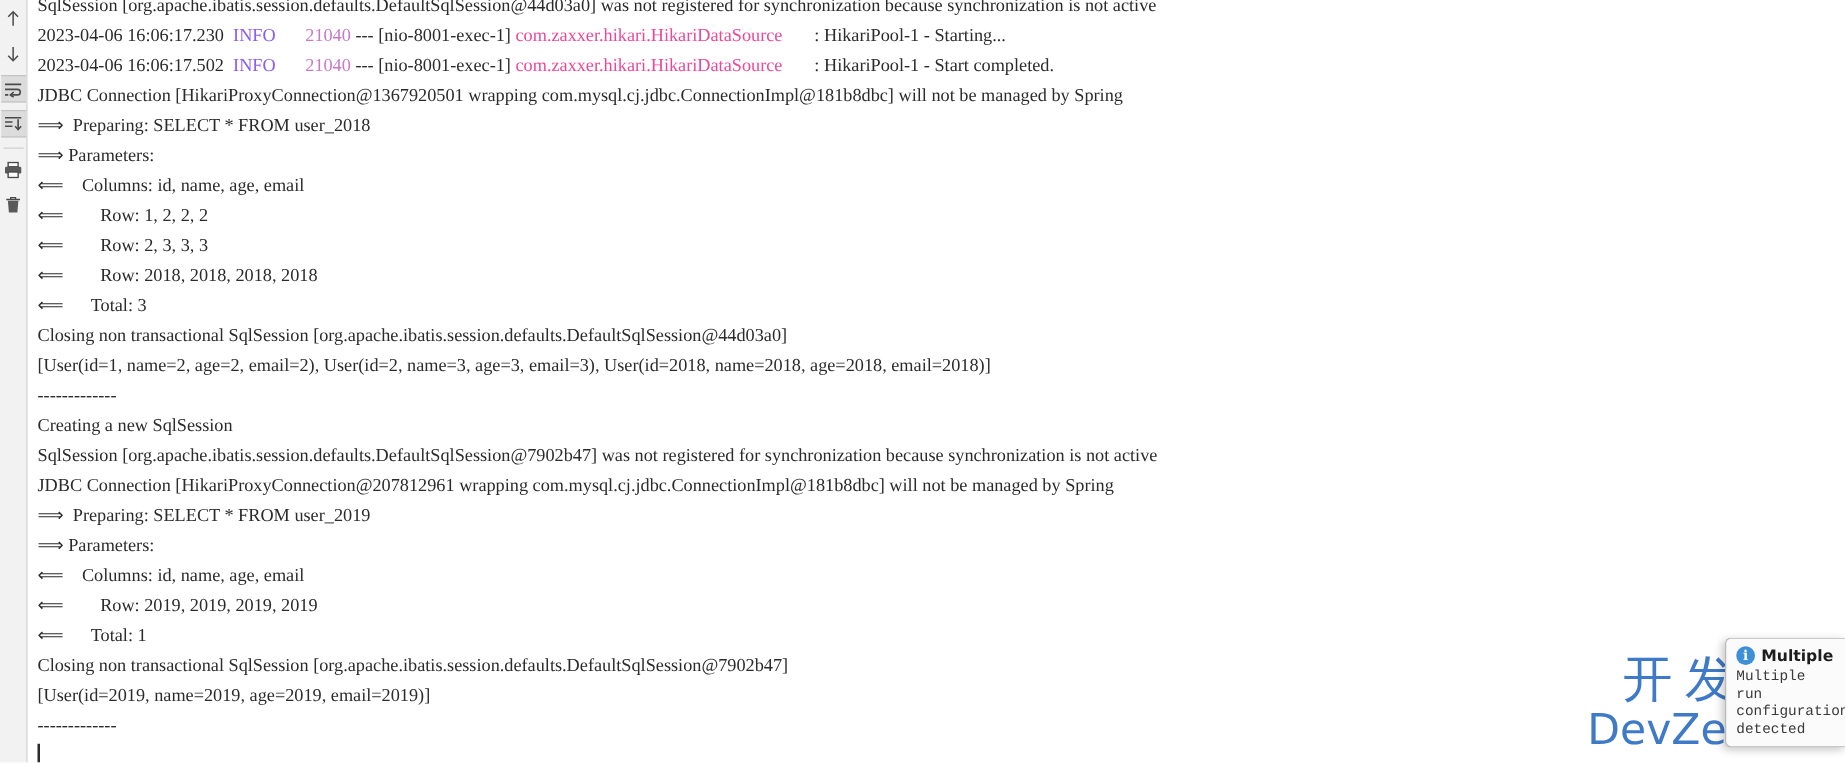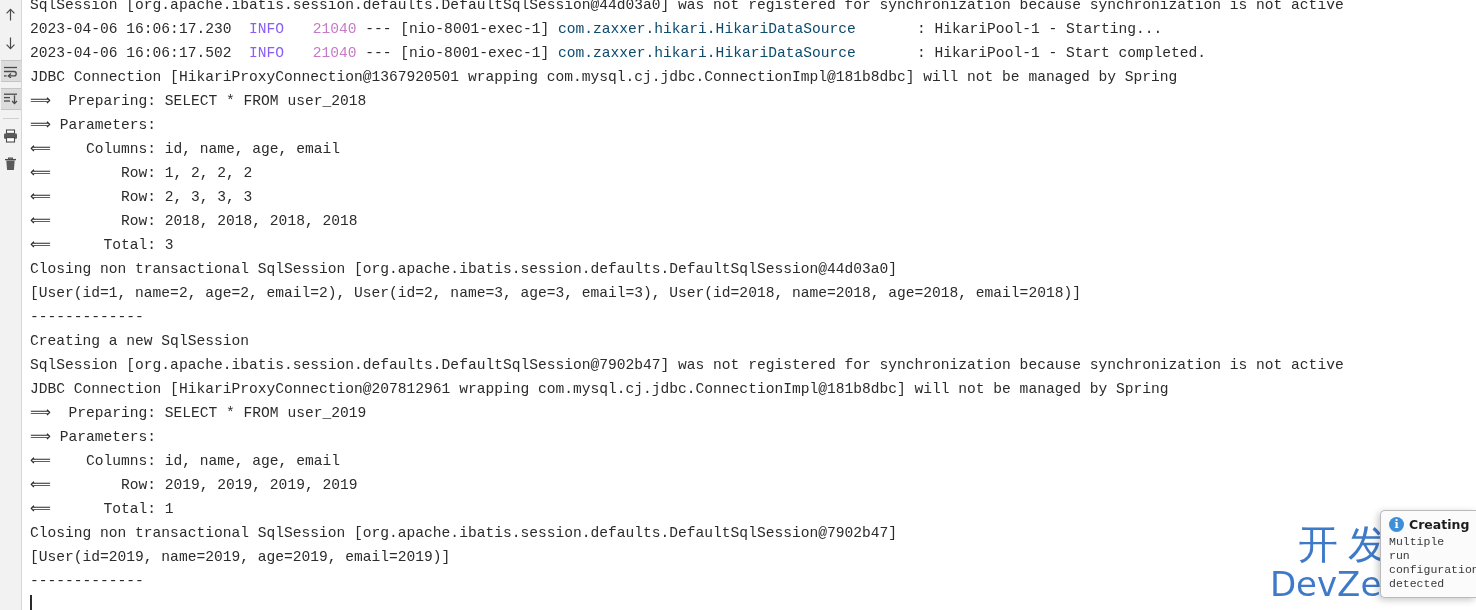--- a/index.html
+++ b/index.html
@@ -55,39 +55,39 @@
   }
 
   
   #console {
     position: relative;
     flex: 1;
     height: 610px;
     background: #ffffff;
     overflow: hidden;
     padding: 0 0 12px 6px;
-    font-family: Liberation Mono, monospace;
+    font-family: Liberation Serif, serif;
     font-size: 14.6px;
     line-height: 24px;
     color: #2b2b2b;
     white-space: pre;
     cursor: text;
   }
   #console-lines {
     position: absolute;
     top: -7px;
     left: 8px;
     right: 0;
   }
   .ln { height: 24px; white-space: pre; }
 
   .c-plain  { color: #2b2b2b; }
   .c-info   { color: #8b5cf6; text-align: center; }
   .c-pid    { color: #c77ac7; margin-left: 20px; }
-  .c-logger { color: #0c4a6e; }
+  .c-logger { color: #ec4899; }
 
   .caret {
     display: inline-block;
     width: 2px;
     height: 17px;
     background: #2b2b2b;
     vertical-align: -3px;
   }
 
   
@@ -240,18 +240,18 @@
   </div>
 
   <div id="watermark">
     <div id="wm-cn">开发者</div>
     <div id="wm-en">DevZe.CoM</div>
   </div>
 
   <div id="services-popup">
     <div id="services-head">
       <span class="info-badge">i</span>
-      <span id="services-title">Creating</span>
+      <span id="services-title">Multiple</span>
     </div>
     <div id="services-body">Multiple run configurations detected</div>
   </div>
 
 </div>
 
 </body></html>

